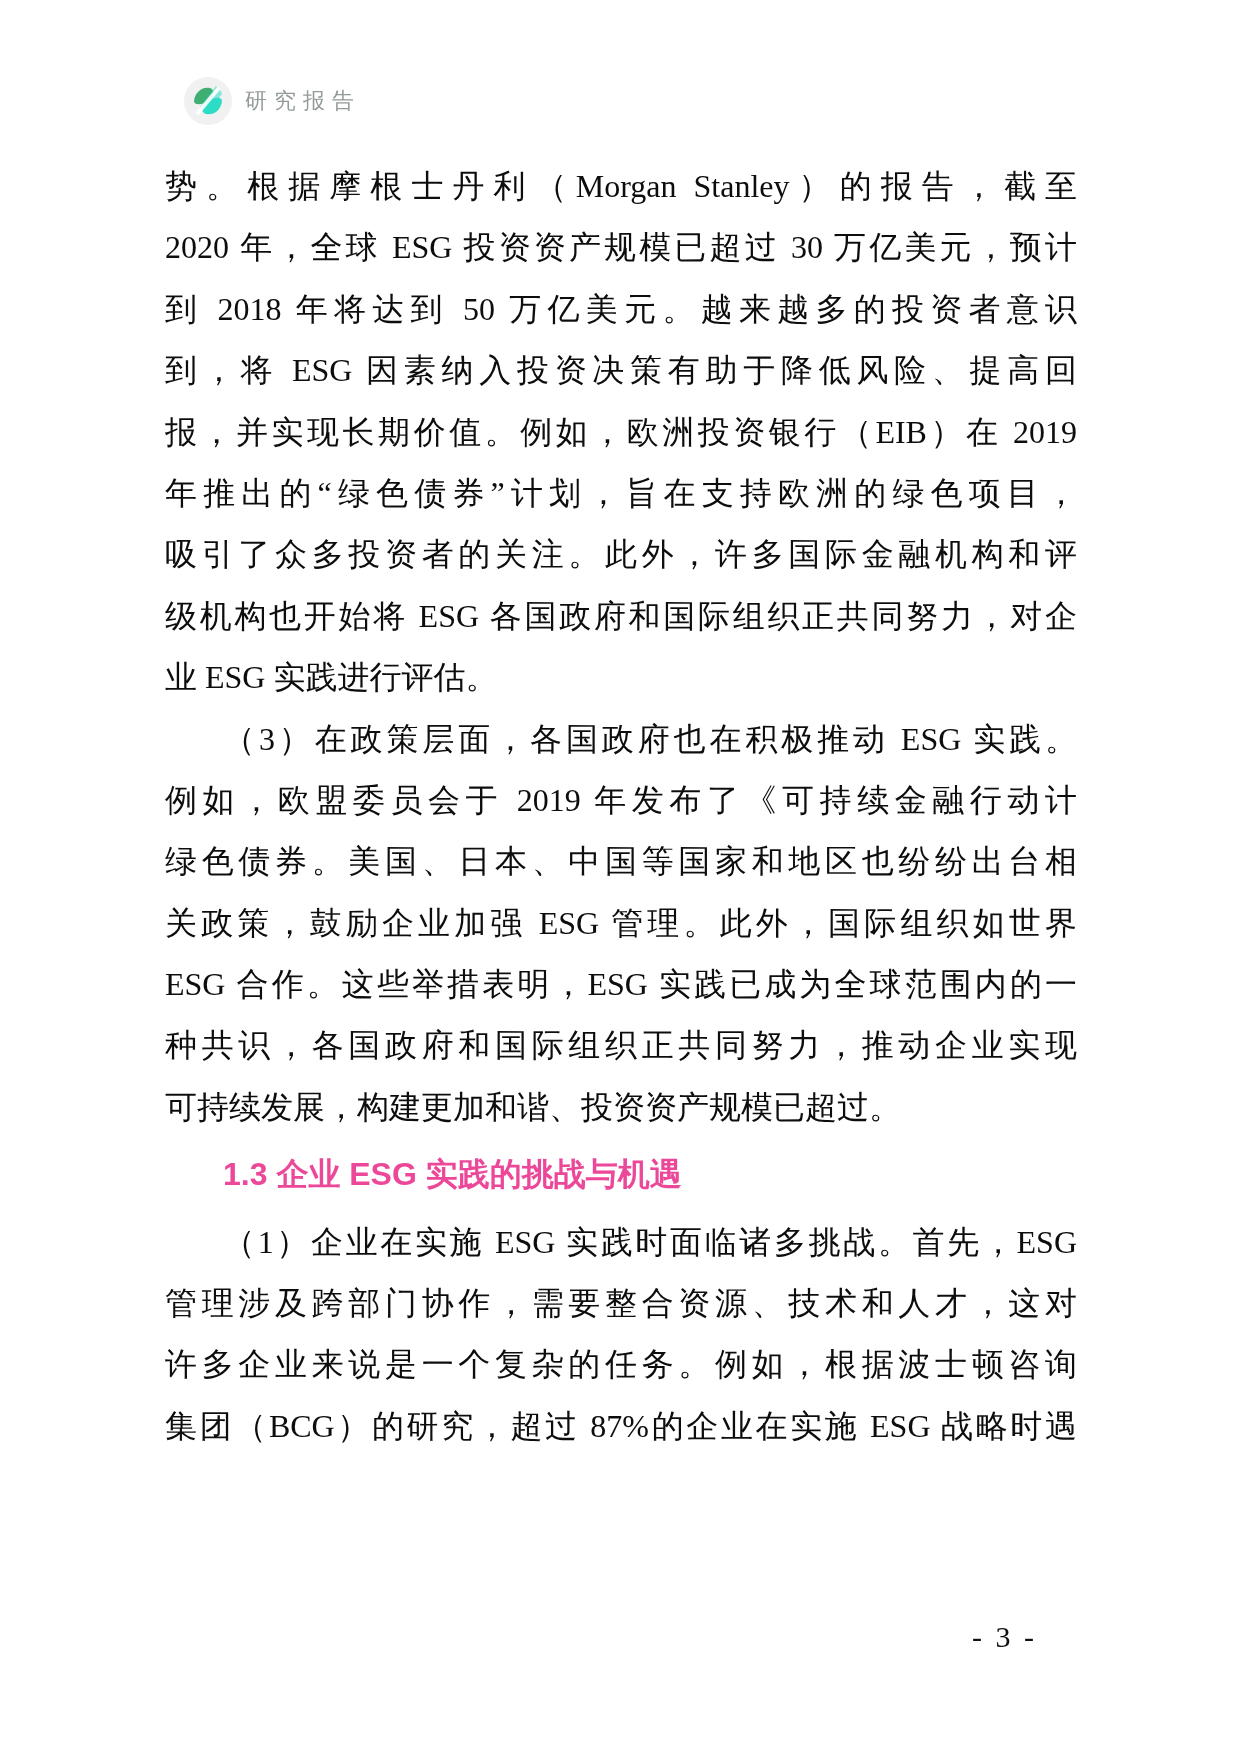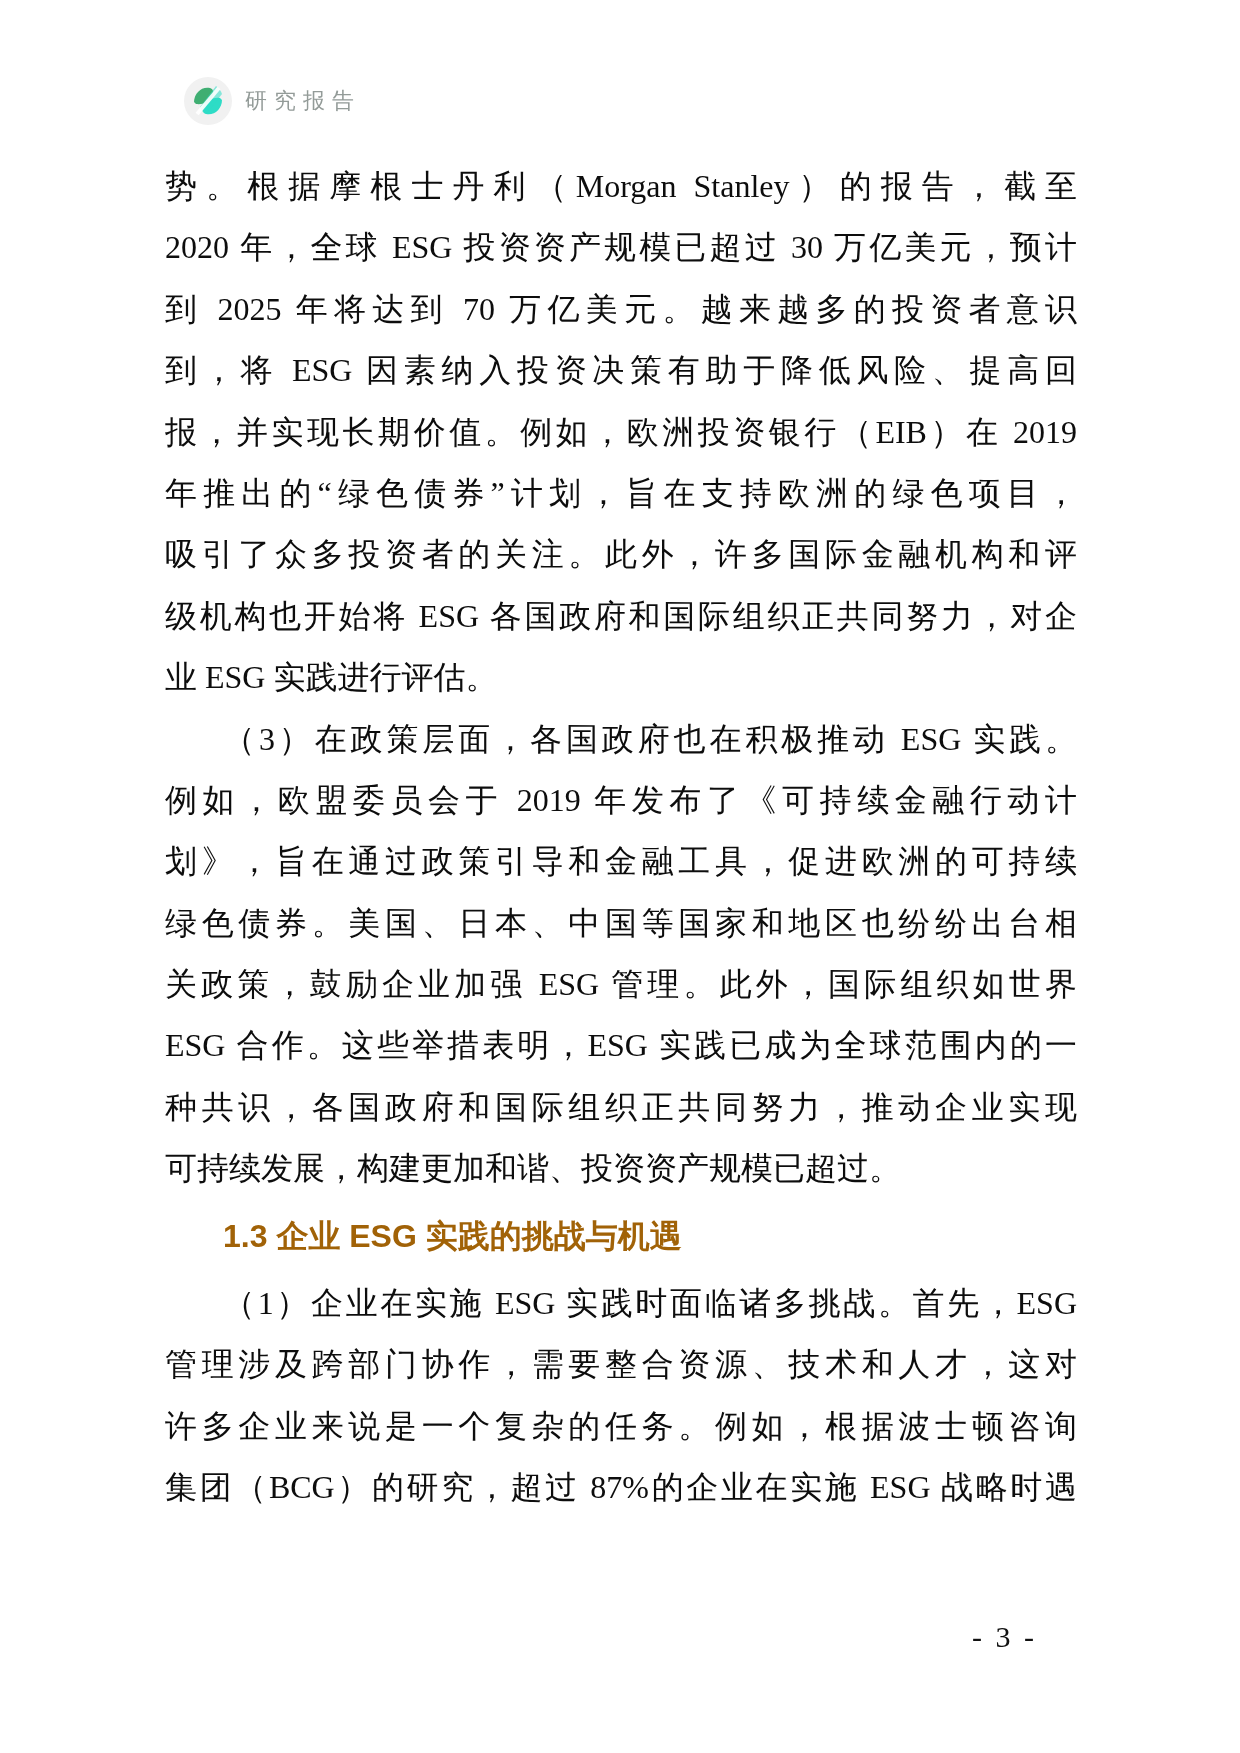--- a/index.html
+++ b/index.html
@@ -52,21 +52,21 @@
   .t-indent { text-indent: 58px; }
   .heading {
     height: 61.4px;
     overflow: hidden;
     margin: 6px 0;
     font-family: "Liberation Sans", "DejaVu Sans", sans-serif;
     font-weight: 700;
     font-size: 32px;
     text-indent: 58px;
     text-align: left;
-    color: #a16207;
+    color: #ec4899;
   }
   .page-number {
     position: absolute;
     left: 972px;
     top: 1620px;
     font-size: 30px;
     letter-spacing: 3px;
     color: #111111;
     font-family: "Liberation Serif", "DejaVu Serif", serif;
   }
@@ -85,31 +85,30 @@
         <path d="M33 10 C36 12, 38 15, 39 18 L23 38 C20 37, 18 34, 17 31 Z" fill="#2edcc6" opacity="0.55"></path>
         <rect x="23" y="8" width="4" height="34" fill="#ffffff" opacity="0.9" transform="rotate(40 25 25)"></rect>
       </svg>
     </span>
     <span class="logo-text">研究报告</span>
   </div>
 
   <div class="body-text">
     <div class="t-line">势。根据摩根士丹利（Morgan Stanley）的报告，截至</div>
     <div class="t-line">2020 年，全球 ESG 投资资产规模已超过 30 万亿美元，预计</div>
-    <div class="t-line">到 2025 年将达到 70 万亿美元。越来越多的投资者意识</div>
+    <div class="t-line">到 2018 年将达到 50 万亿美元。越来越多的投资者意识</div>
     <div class="t-line">到，将 ESG 因素纳入投资决策有助于降低风险、提高回</div>
     <div class="t-line">报，并实现长期价值。例如，欧洲投资银行（EIB）在 2019</div>
     <div class="t-line">年推出的“绿色债券”计划，旨在支持欧洲的绿色项目，</div>
     <div class="t-line">吸引了众多投资者的关注。此外，许多国际金融机构和评</div>
     <div class="t-line">级机构也开始将 ESG 各国政府和国际组织正共同努力，对企</div>
     <div class="t-end">业 ESG 实践进行评估。</div>
 
     <div class="t-line t-indent">（3）在政策层面，各国政府也在积极推动 ESG 实践。</div>
     <div class="t-line">例如，欧盟委员会于 2019 年发布了《可持续金融行动计</div>
-    <div class="t-line">划》，旨在通过政策引导和金融工具，促进欧洲的可持续</div>
     <div class="t-line">绿色债券。美国、日本、中国等国家和地区也纷纷出台相</div>
     <div class="t-line">关政策，鼓励企业加强 ESG 管理。此外，国际组织如世界</div>
     <div class="t-line">ESG 合作。这些举措表明，ESG 实践已成为全球范围内的一</div>
     <div class="t-line">种共识，各国政府和国际组织正共同努力，推动企业实现</div>
     <div class="t-end">可持续发展，构建更加和谐、投资资产规模已超过。</div>
 
     <div class="heading">1.3 企业 ESG 实践的挑战与机遇</div>
 
     <div class="t-line t-indent">（1）企业在实施 ESG 实践时面临诸多挑战。首先，ESG</div>
     <div class="t-line">管理涉及跨部门协作，需要整合资源、技术和人才，这对</div>

